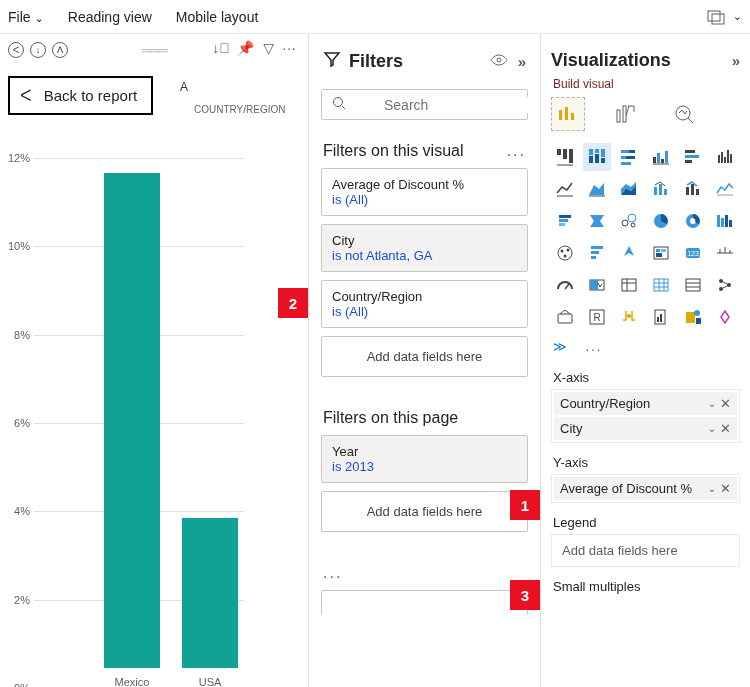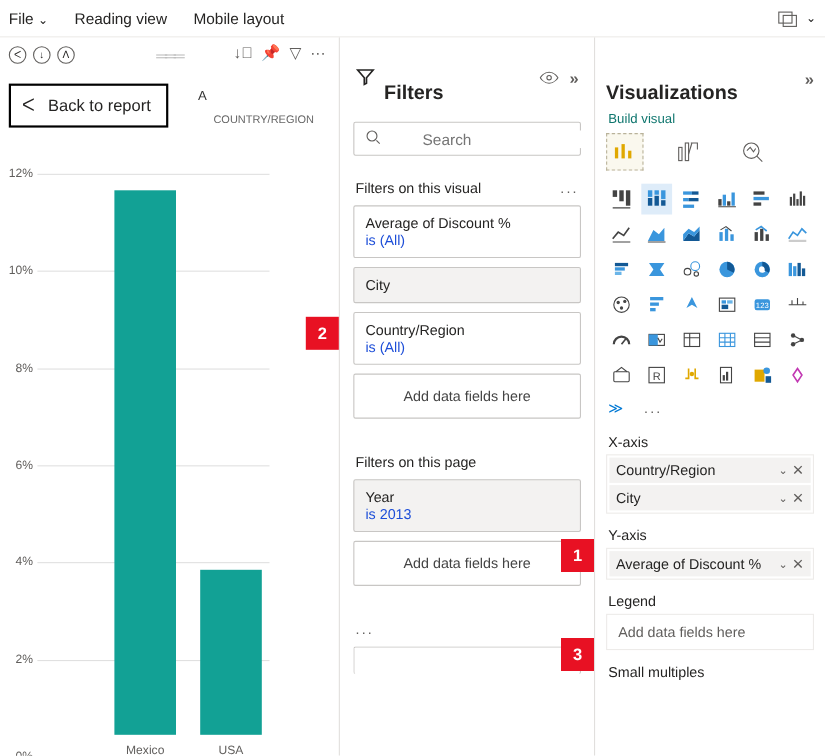--- a/index.html
+++ b/index.html
@@ -96,38 +96,38 @@
   display: flex; flex-direction: column;
   overflow-y: auto;
   padding-bottom: 16px;
 }
 .pane-hdr {
   display:flex; align-items:center;
   padding: 16px 14px 10px;
   font-size: 18px;
   font-weight: 600;
 }
-.pane-hdr .flex { flex:1;margin-top:24px; }
+.pane-hdr .flex { flex:1; }
 .pane-hdr .ico { font-size: 18px; margin-right:8px; }
 .pane-hdr .ri-ico { margin-left:10px; font-size:15px; cursor:pointer; color:#605e5c; }
 
 .search-box {
   margin: 6px 12px 18px;
   border: 1px solid #c8c6c4;
   border-radius: 2px;
   display: flex; align-items: center;
   padding: 6px 10px;
 }
 .search-box .si { margin-right:10px; color:#605e5c; font-size:14px; }
 .search-box input { border:none; outline:none; font-size:14px; flex:1;margin-left:28px; }
 
 .section-hdr {
   display:flex; align-items:flex-start;
   padding: 4px 14px 8px;
-  font-size: 13px;
+  font-size: 16px;
 }
 .section-hdr .flex{flex:1;}
 .section-hdr .dots{color:#605e5c; letter-spacing:2px;}
 
 .filter-card {
   margin: 0 12px 8px;
   border: 1px solid #c8c6c4;
   border-radius: 2px;
   padding: 8px 10px;
   font-size: 13px;
@@ -150,21 +150,21 @@
 }
 
 .viz-pane {
   width: 210px;
   border-left: 1px solid #e1dfdd;
   display:flex; flex-direction:column;
   overflow-y:auto;
   padding-bottom:10px;
 }
 .viz-pane .pane-hdr { padding:16px 10px 4px;align-items:center; }
-.sub-lbl { font-size:12px; color:#0f766e; padding:2px 12px 2px; }
+.sub-lbl { font-size:12px; color:#7f1d1d; padding:2px 12px 2px; }
 
 .build-tabs {
   display:flex; padding:4px 10px 12px; gap:24px;
 }
 .build-tab {
   width:34px; height:34px;
   display:flex; align-items:center; justify-content:center;
   font-size:20px;
   position:relative;
 }
@@ -308,20 +308,21 @@
       <span class="flex">Filters on this visual</span>
       <span class="dots">...</span>
     </div>
     <div id="visual-cards">
         <div class="filter-card">
           <div class="fname">Average of Discount %</div>
           <div class="fval">is (All)</div>
         </div>
         <div class="filter-card sel">
           <div class="fname">City</div>
+          <div class="fval">is not Atlanta, GA</div>
         </div>
         <div class="filter-card">
           <div class="fname">Country/Region</div>
           <div class="fval">is (All)</div>
         </div>
       </div>
     <div class="filter-card add">Add data fields here</div>
 
     <div style="height:20px"></div>
 

